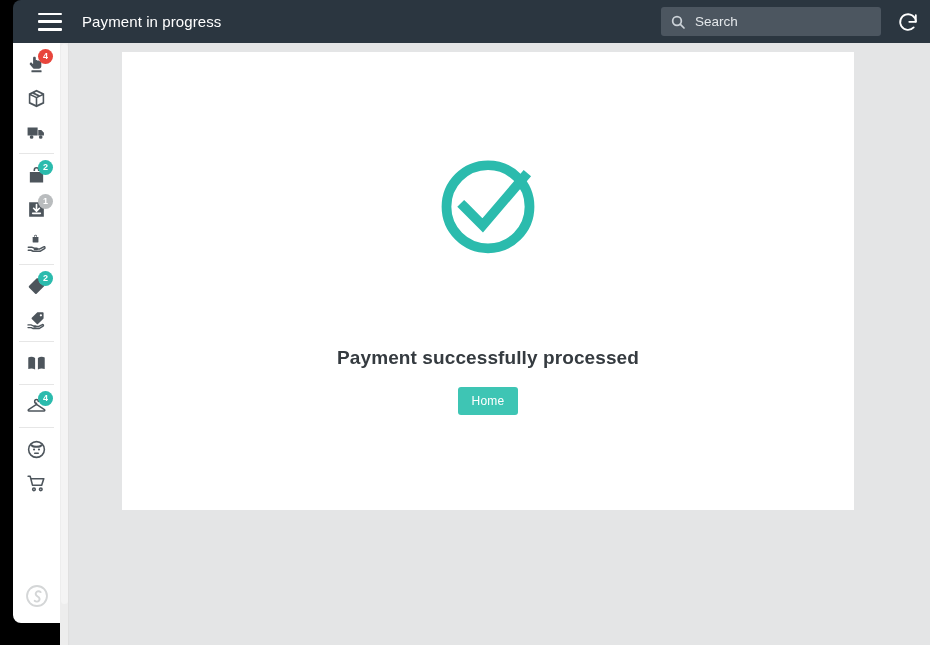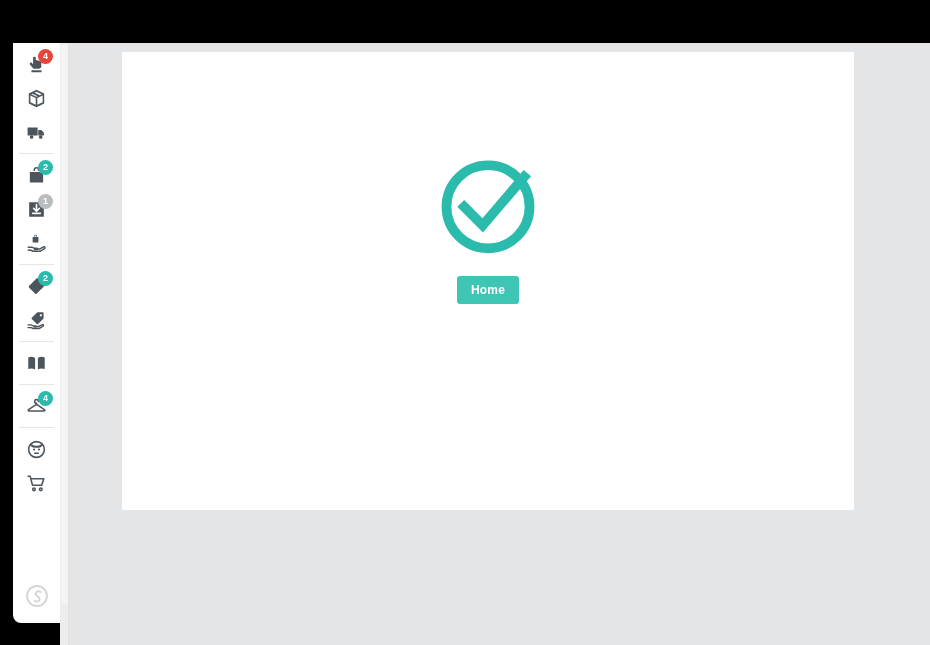--- a/index.html
+++ b/index.html
@@ -223,31 +223,56 @@
     letter-spacing: 0.3px;
   }
   .home-btn {
     margin-top: 18px;
     background: #3ec5b4;
     color: #ffffff;
     border: none;
     border-radius: 3px;
     font-family: "Liberation Sans", sans-serif;
     font-size: 12px;
-    font-weight: bold;
+    font-weight: normal;
     padding: 7px 14px;
     cursor: pointer;
     letter-spacing: 0.2px;
   }
 </style>
 </head>
 <body>
 
 <div id="app">
 
+  <div class="topbar">
+    <div class="hamburger">
+      <span></span>
+      <span></span>
+      <span></span>
+    </div>
+    <div class="page-title">Payment in progress</div>
+
+    <div class="search-wrap">
+      <span class="search-icon">
+        <svg viewBox="0 0 24 24" fill="none" stroke="currentColor" stroke-width="2.6" stroke-linecap="round" stroke-linejoin="round" width="16" height="16">
+          <circle cx="10.5" cy="10.5" r="6.5"></circle>
+          <line x1="15.6" y1="15.6" x2="21" y2="21"></line>
+        </svg>
+      </span>
+      <input class="search-input" type="text" placeholder="Search" style="">
+    </div>
+
+    <div class="refresh-btn">
+      <svg viewBox="0 0 24 24" fill="none" stroke="currentColor" stroke-width="2" stroke-linecap="round" stroke-linejoin="round" width="22" height="22">
+        <path d="M20.5 11.5a8.5 8.5 0 1 0-2.3 6.4"></path>
+        <polyline points="20.5 4.6 20.5 11.8 13.4 11.8"></polyline>
+      </svg>
+    </div>
+  </div>
 
   <div class="sidebar">
 
     <div class="nav-group">
       <div class="nav-item">
         <span class="ic">
           <svg viewBox="0 0 24 24" fill="currentColor" width="21" height="21">
             <path d="M9.5 3.2c-.8 0-1.4.6-1.4 1.4v7.1l-1.3-1.4c-.6-.6-1.5-.6-2.1 0-.6.6-.6 1.5 0 2.1l3.4 3.8c.4.5 1 .7 1.6.7h4.9c1.6 0 2.9-1.3 2.9-2.9V9.4c0-.7-.6-1.3-1.3-1.3-.3 0-.6.1-.8.3-.1-.6-.6-1.1-1.3-1.1-.4 0-.7.1-.9.4-.2-.5-.7-.9-1.2-.9-.3 0-.6.1-.8.3V4.6c0-.8-.6-1.4-1.4-1.4z"></path>
             <rect x="6.2" y="18.6" width="11.6" height="2.2" rx="0.6"></rect>
           </svg>
@@ -401,17 +426,18 @@
 
     <div class="card">
 
       <div class="check-wrap">
         <svg viewBox="0 0 120 120" fill="none">
           <circle cx="60" cy="62" r="47" stroke="#2bbbad" stroke-width="11"></circle>
           <path d="M33 62 L54 83 L101 28" stroke="#2bbbad" stroke-width="11" stroke-linecap="square" stroke-linejoin="miter" fill="none"></path>
         </svg>
       </div>
 
+      <div class="success-msg">Payment successfully processed</div>
       <button class="home-btn">Home</button>
     </div>
   </div>
 
 </div>
 
 </body></html>

